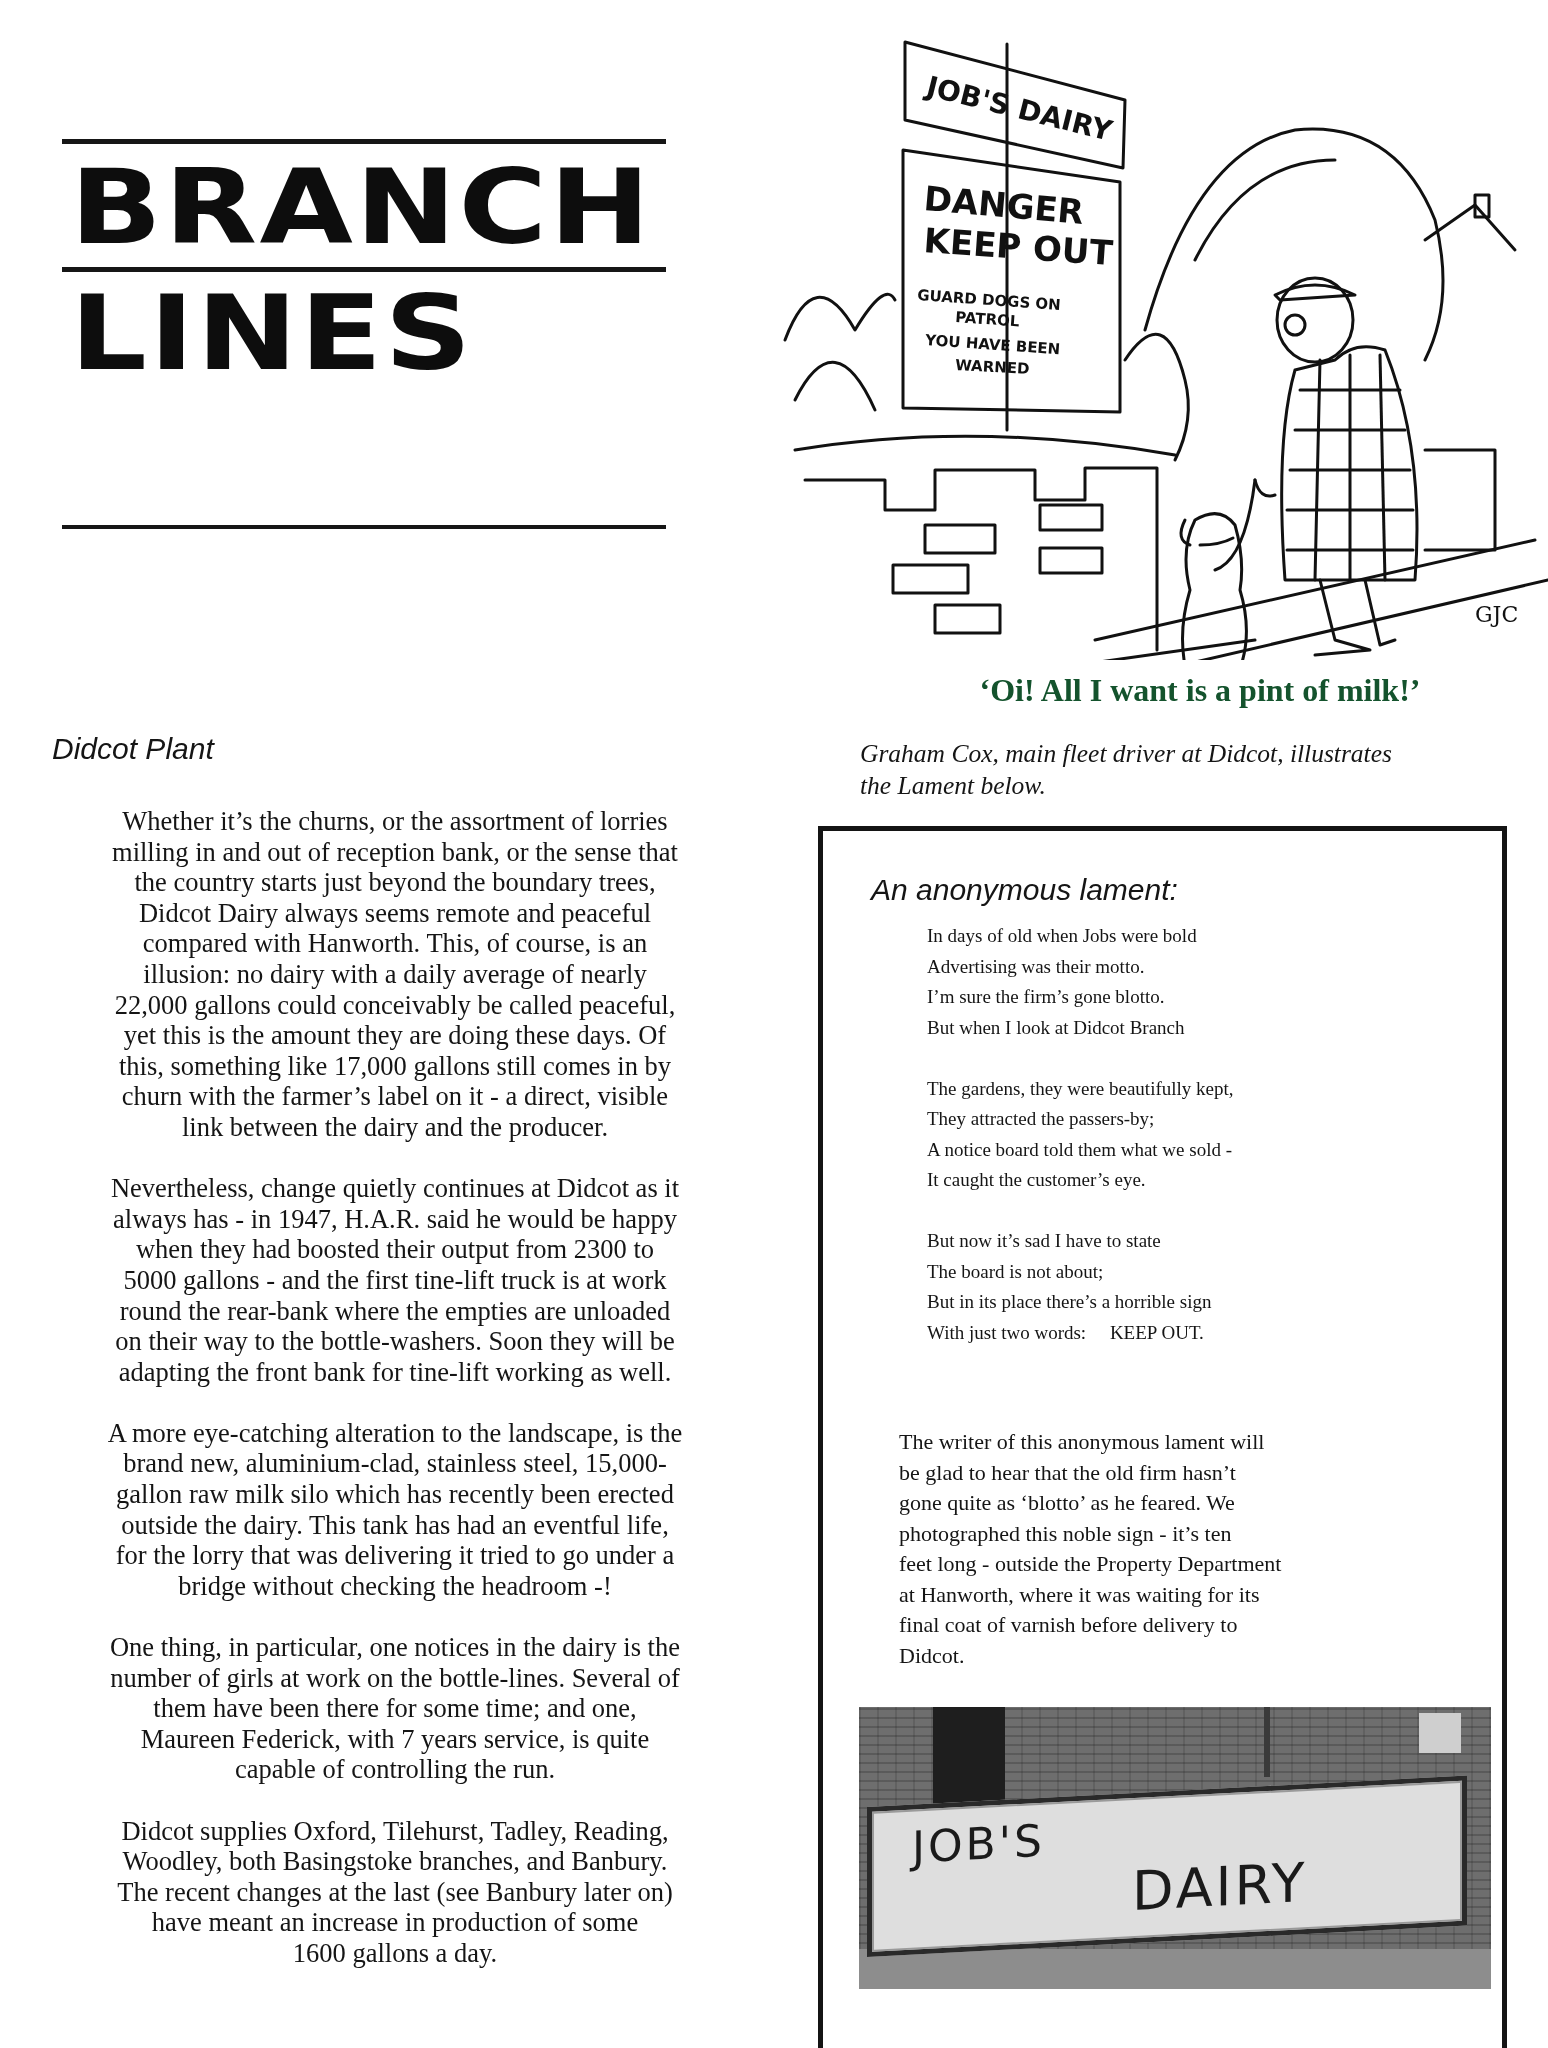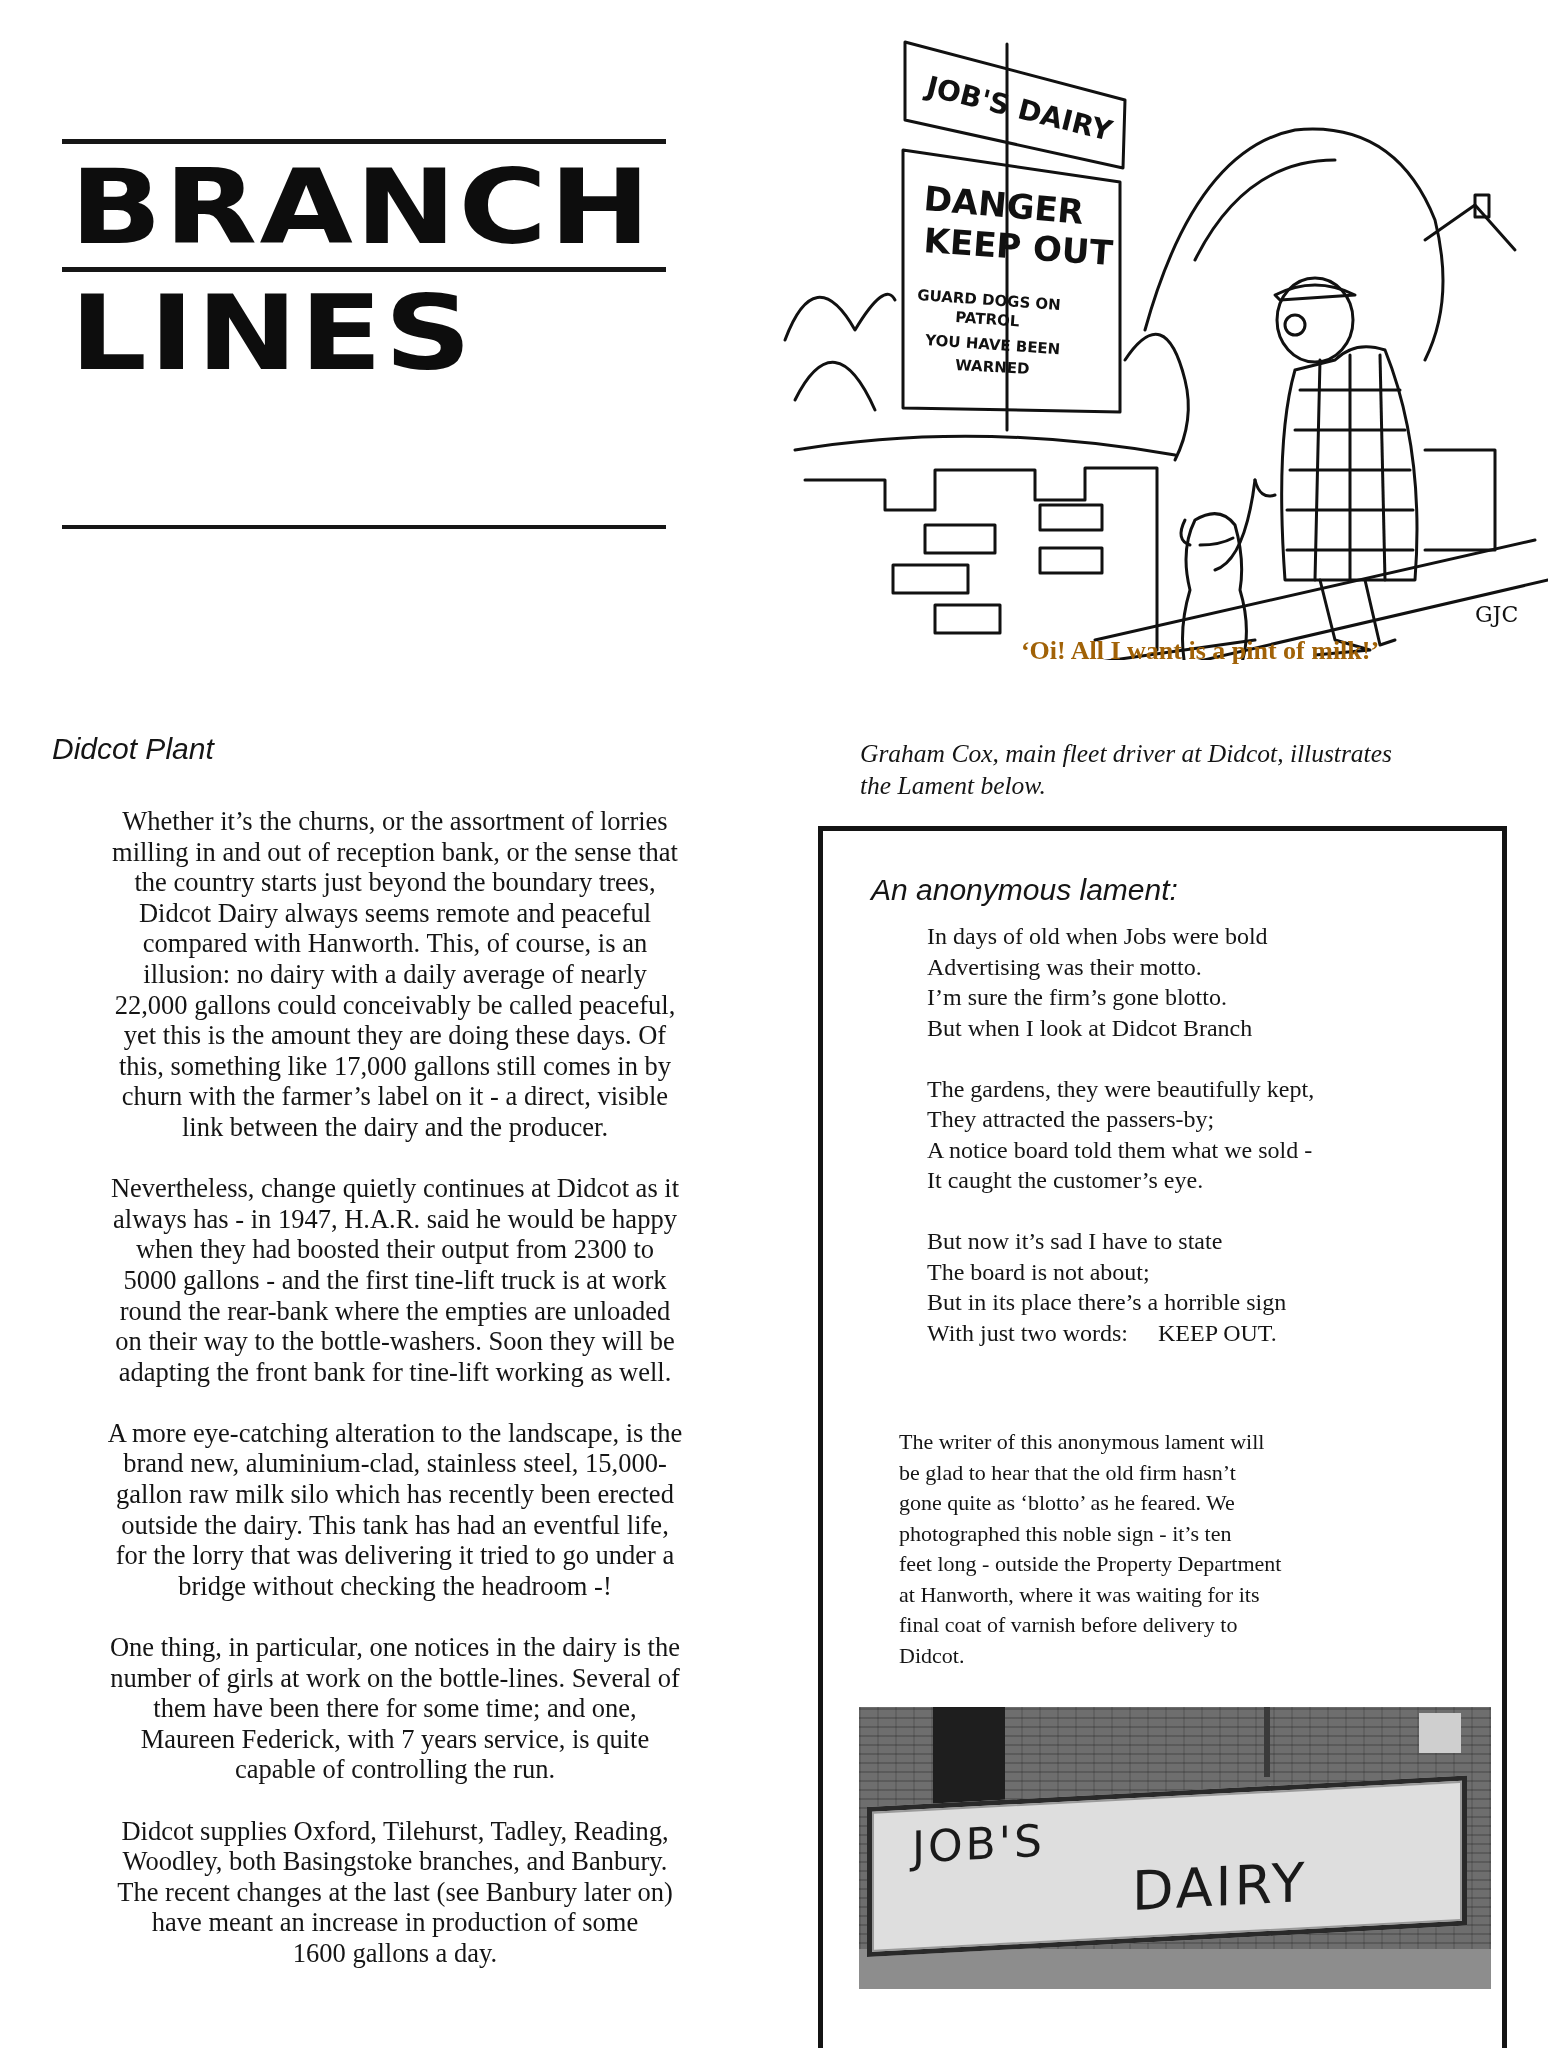--- a/index.html
+++ b/index.html
@@ -4,40 +4,40 @@
 <style>
   html, body { margin:0; padding:0; background:#ffffff; }
   body { width:1548px; height:2048px; position:relative; overflow:hidden; color:#111; }
   .abs { position:absolute; }
   .rule { position:absolute; height:5px; background:#161616; }
   .masthead { position:absolute; font-family:"DejaVu Sans", "Liberation Sans", sans-serif; font-weight:bold; color:#0d0d0d; letter-spacing:2px; transform-origin:left top; }
   .sans-it { font-family:"Liberation Sans", "DejaVu Sans", sans-serif; font-style:italic; }
   .body-col { position:absolute; left:50px; top:806px; width:690px; font-family:"Liberation Serif", serif; font-size:26.5px; line-height:30.6px; color:#151515; }
   .body-col p { margin:0 0 30.6px 0; white-space:pre-line;text-align:center; }
   .lament-box { position:absolute; left:818px; top:826px; width:689px; height:1544px; border:5px solid #141414; box-sizing:border-box; }
-  .poem { position:absolute; left:104px; top:90px; font-family:"Liberation Serif", serif; font-size:24px; line-height:30.5px; color:#151515; }
+  .poem { position:absolute; left:104px; top:90px; font-family:"Liberation Serif", serif; font-size:19px; line-height:30.5px; color:#151515; }
   .stanza { margin:0 0 30.5px 0; }
   .stanza div { white-space:pre; }
   .note { position:absolute; left:76px; top:596px; width:580px; font-family:"Liberation Serif", serif; font-size:22px; line-height:30.5px; color:#151515; white-space:pre-line; }
   .photo { position:absolute; left:36px; top:876px; width:632px; height:282px; overflow:hidden;
     background:
       repeating-linear-gradient(0deg, rgba(0,0,0,0.18) 0 2px, rgba(0,0,0,0) 2px 9px),
       repeating-linear-gradient(90deg, rgba(0,0,0,0.12) 0 2px, rgba(0,0,0,0) 2px 18px),
       #6e6e6e; }
   .photo .door { position:absolute; left:74px; top:0; width:72px; height:100px; background:#1e1e1e; }
   .photo .window { position:absolute; right:30px; top:6px; width:42px; height:40px; background:#cfcfcf; }
   .photo .pipe { position:absolute; left:405px; top:0; width:6px; height:70px; background:#3a3a3a; }
   .photo .ground { position:absolute; left:0; bottom:0; width:100%; height:40px; background:#8d8d8d; }
   .photo .sign { position:absolute; left:8px; top:100px; width:432px; height:140px; background:#dedede; border:5px solid #2a2a2a;
     transform:skewY(-3deg); transform-origin:left bottom; }
   .photo .sign-inner { position:absolute; inset:0; border:2px solid #9a9a9a; }
   .photo .t1 { position:absolute; left:40px; top:12px; font-family:"DejaVu Sans", sans-serif; font-size:44px; color:#1a1a1a; letter-spacing:3px; }
   .photo .t2 { position:absolute; left:178px; top:62px; font-family:"DejaVu Sans", sans-serif; font-size:54px; color:#1a1a1a; letter-spacing:3px; }
   .cartoon { position:absolute; left:775px; top:0; width:773px; height:660px; }
-  .caption-bold { position:absolute; left:860px; top:636px; width:680px; text-align:center; font-family:"Liberation Serif", serif; font-weight:bold; font-size:26px; color:#a16207; }
+  .caption-bold { position:absolute; left:860px; top:672px; width:680px; text-align:center; font-family:"Liberation Serif", serif; font-weight:bold; font-size:32px; color:#14532d; }
   .credit { position:absolute; left:860px; top:738px; width:680px; font-family:Liberation Serif, serif; font-style:italic; font-size:25.5px; line-height:32px; color:#151515; white-space:pre-line; }
 </style>
 </head>
 <body>
 
 <div class="rule" style="left:62px; top:139px; width:604px;"></div>
 <div class="masthead" style="left:70px; top:146px; font-size:104px; transform:scaleX(1.16);">BRANCH</div>
 <div class="rule" style="left:62px; top:267px; width:604px;"></div>
 <div class="masthead" style="left:70px; top:272px; font-size:104px; transform:scaleX(1.16);">LINES</div>
 <div class="rule" style="left:62px; top:525px; width:604px; height:4px;"></div>

